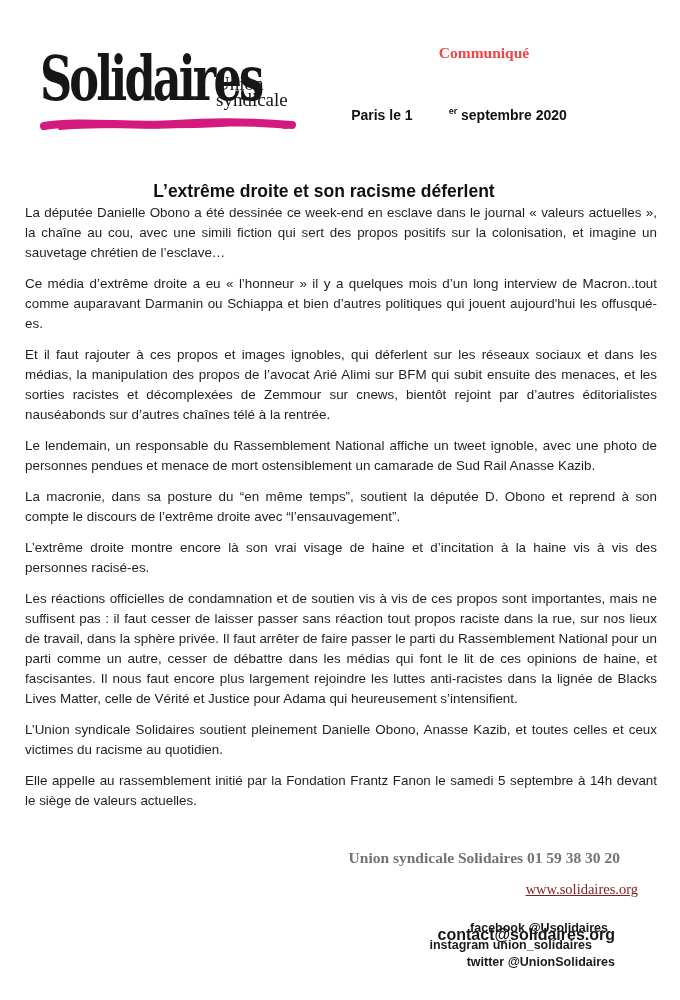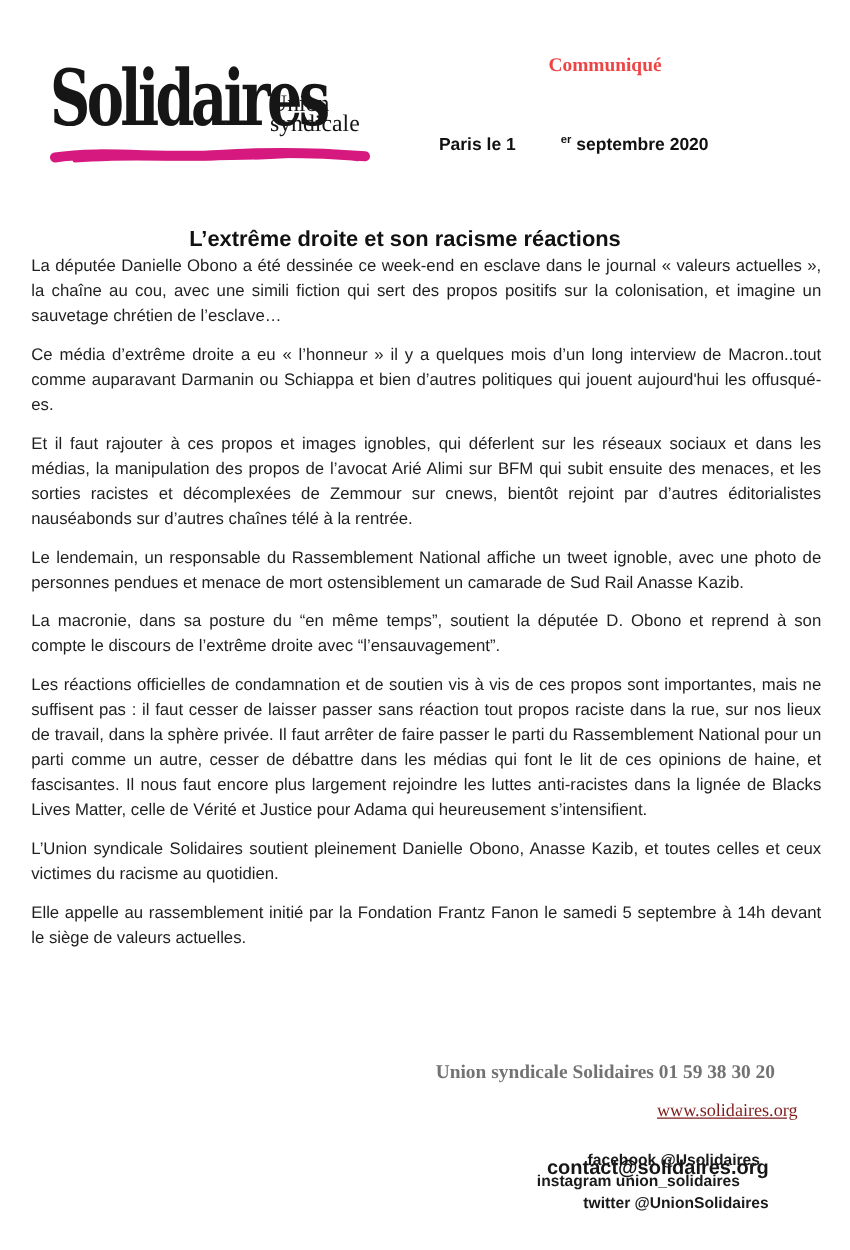--- a/index.html
+++ b/index.html
@@ -82,28 +82,29 @@
     <svg class="logo-underline" viewBox="0 0 256 18" preserveAspectRatio="none" aria-hidden="true">
       <path d="M4 10 C 40 4, 90 11, 135 8 S 215 6, 252 9" fill="none" stroke-width="8" stroke-linecap="round" stroke="#d6197e"></path>
       <path d="M20 12 C 70 8, 130 12, 180 9 S 230 8, 246 11" fill="none" stroke-width="4" stroke-linecap="round" stroke="#d6197e"></path>
     </svg>
   </div>
 
   <div class="doc-type">Communiqué</div>
 
   <div class="date-line"><span>Paris le 1</span><sup>er</sup><span> septembre 2020</span></div>
 
-  <h1 class="title">L’extrême droite et son racisme réactions</h1>
+  <h1 class="title">L’extrême droite et son racisme déferlent</h1>
 
   <div class="body-text">
     <p>La députée Danielle Obono a été dessinée ce week-end en esclave dans le journal « valeurs actuelles », la chaîne au cou, avec une simili fiction qui sert des propos positifs sur la colonisation, et imagine un sauvetage chrétien de l’esclave…</p>
     <p>Ce média d’extrême droite a eu « l’honneur » il y a quelques mois d’un long interview de Macron..tout comme auparavant Darmanin ou Schiappa et bien d’autres politiques qui jouent aujourd'hui les offusqué-es.</p>
     <p>Et il faut rajouter à ces propos et images ignobles, qui déferlent sur les réseaux sociaux et dans les médias, la manipulation des propos de l’avocat Arié Alimi sur BFM qui subit ensuite des menaces, et les sorties racistes et décomplexées de Zemmour sur cnews, bientôt rejoint par d’autres éditorialistes nauséabonds sur d’autres chaînes télé à la rentrée.</p>
     <p>Le lendemain, un responsable du Rassemblement National affiche un tweet ignoble, avec une photo de personnes pendues et menace de mort ostensiblement un camarade de Sud Rail Anasse Kazib.</p>
     <p>La macronie, dans sa posture du “en même temps”, soutient la députée D. Obono et reprend à son compte le discours de l’extrême droite avec “l’ensauvagement”.</p>
+    <p>L’extrême droite montre encore là son vrai visage de haine et d’incitation à la haine vis à vis des personnes racisé-es.</p>
     <p>Les réactions officielles de condamnation et de soutien vis à vis de ces propos sont importantes, mais ne suffisent pas : il faut cesser de laisser passer sans réaction tout propos raciste dans la rue, sur nos lieux de travail, dans la sphère privée. Il faut arrêter de faire passer le parti du Rassemblement National pour un parti comme un autre, cesser de débattre dans les médias qui font le lit de ces opinions de haine, et fascisantes. Il nous faut encore plus largement rejoindre les luttes anti-racistes dans la lignée de Blacks Lives Matter, celle de Vérité et Justice pour Adama qui heureusement s’intensifient.</p>
     <p>L’Union syndicale Solidaires soutient pleinement Danielle Obono, Anasse Kazib, et toutes celles et ceux victimes du racisme au quotidien.</p>
     <p>Elle appelle au rassemblement initié par la Fondation Frantz Fanon le samedi 5 septembre à 14h devant le siège de valeurs actuelles.</p>
   </div>
 
   <div class="phone-line">Union syndicale Solidaires 01 59 38 30 20</div>
 
   <a class="website-link" href="#">www.solidaires.org</a>
 
   <div class="email-line">contact@solidaires.org</div>

